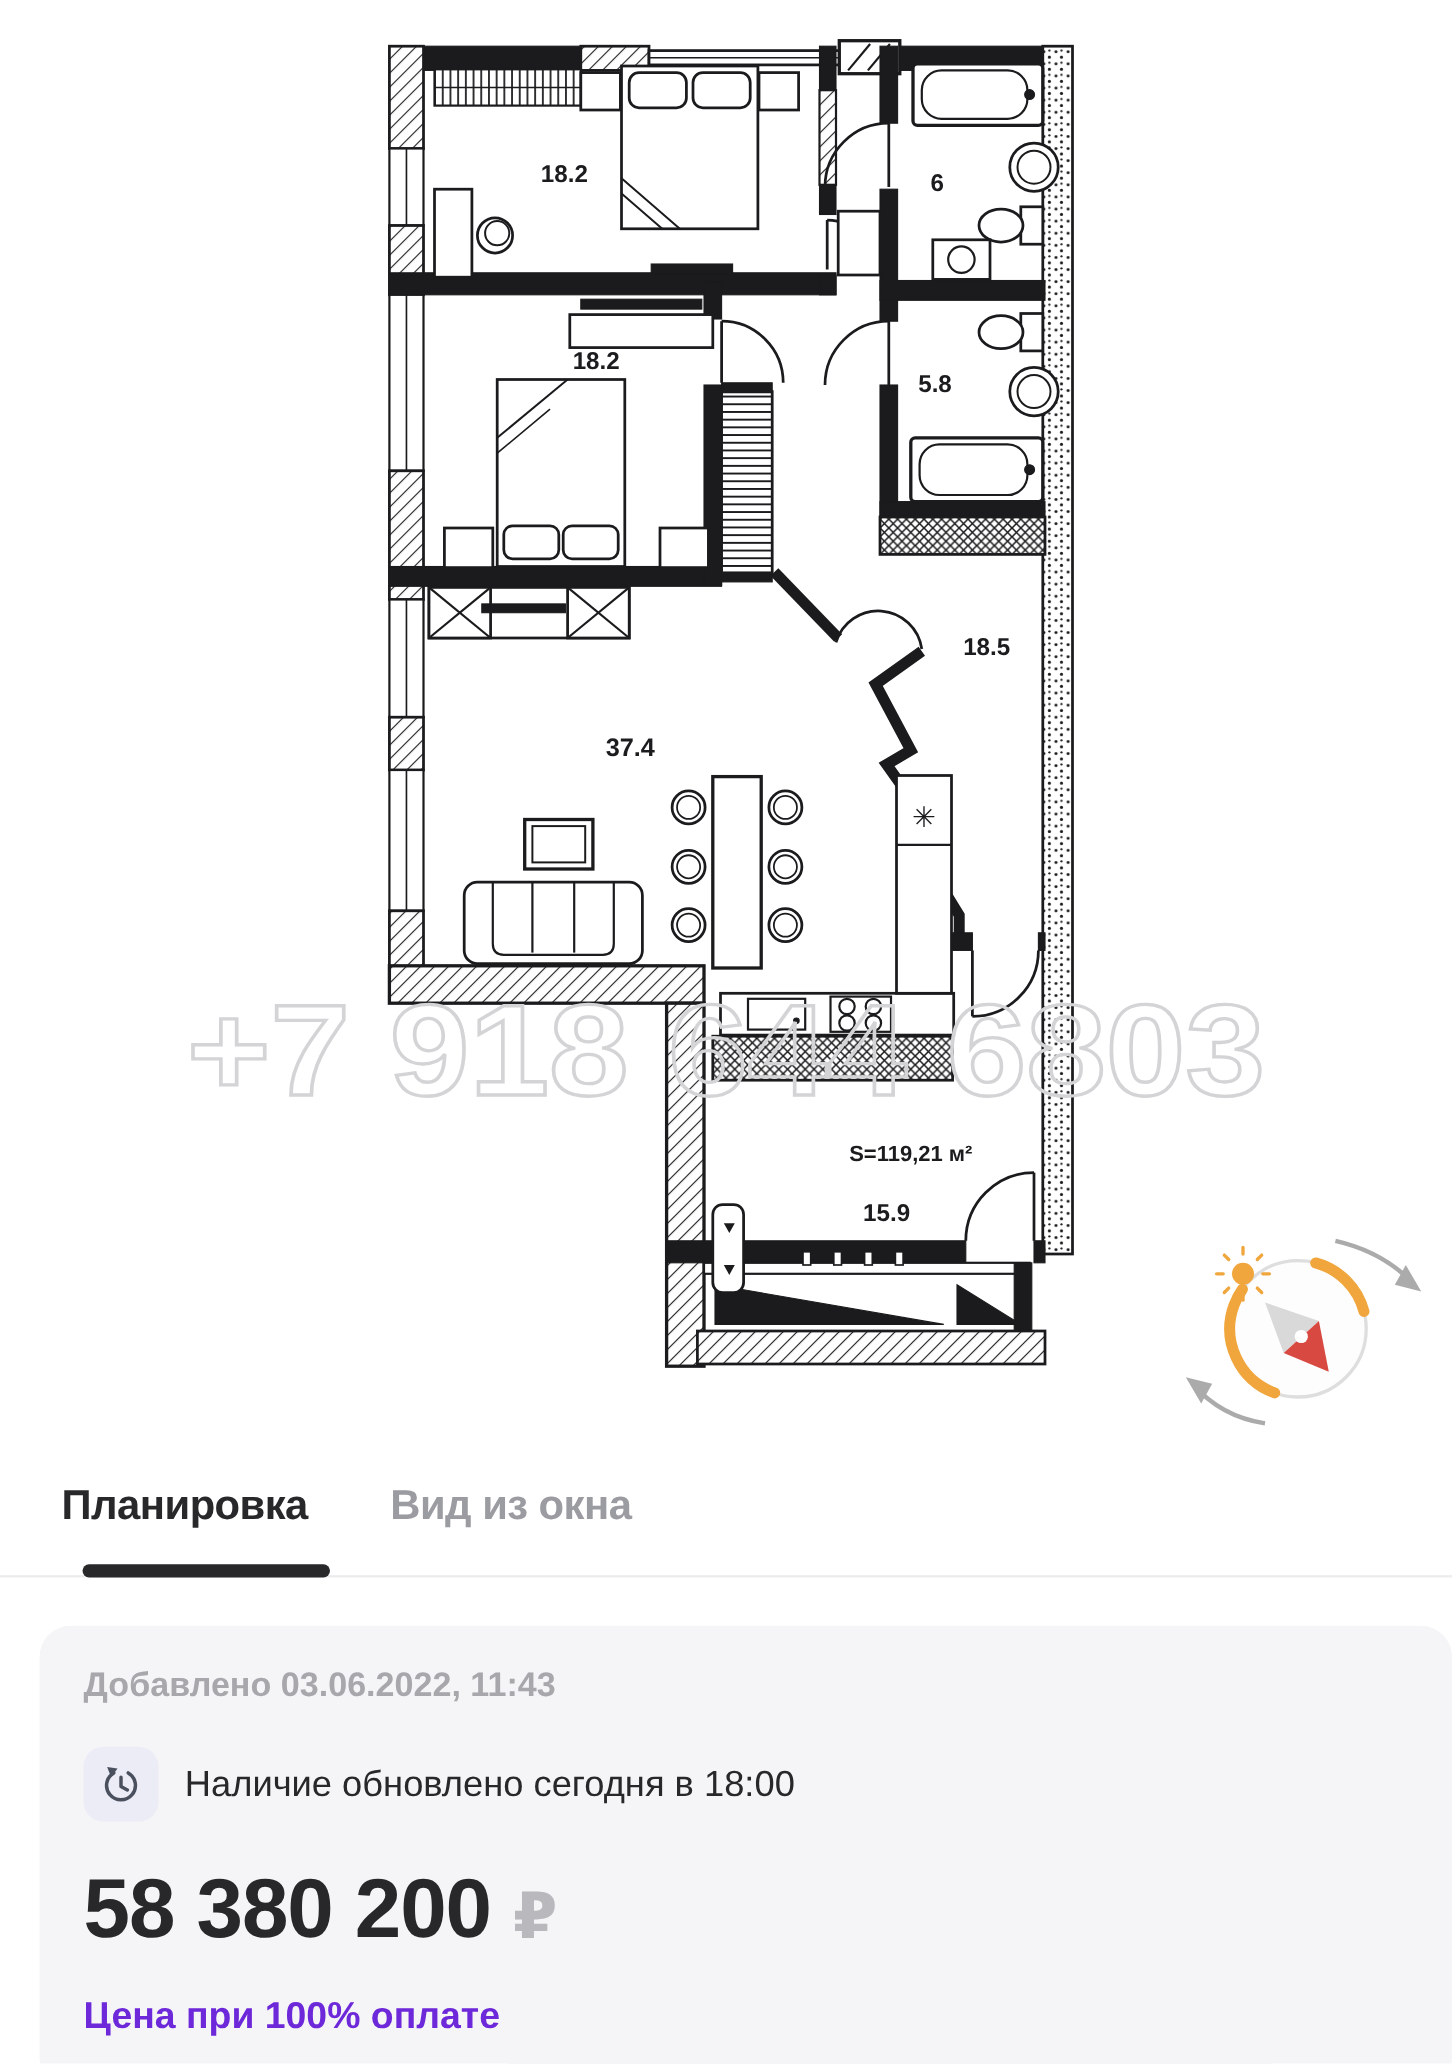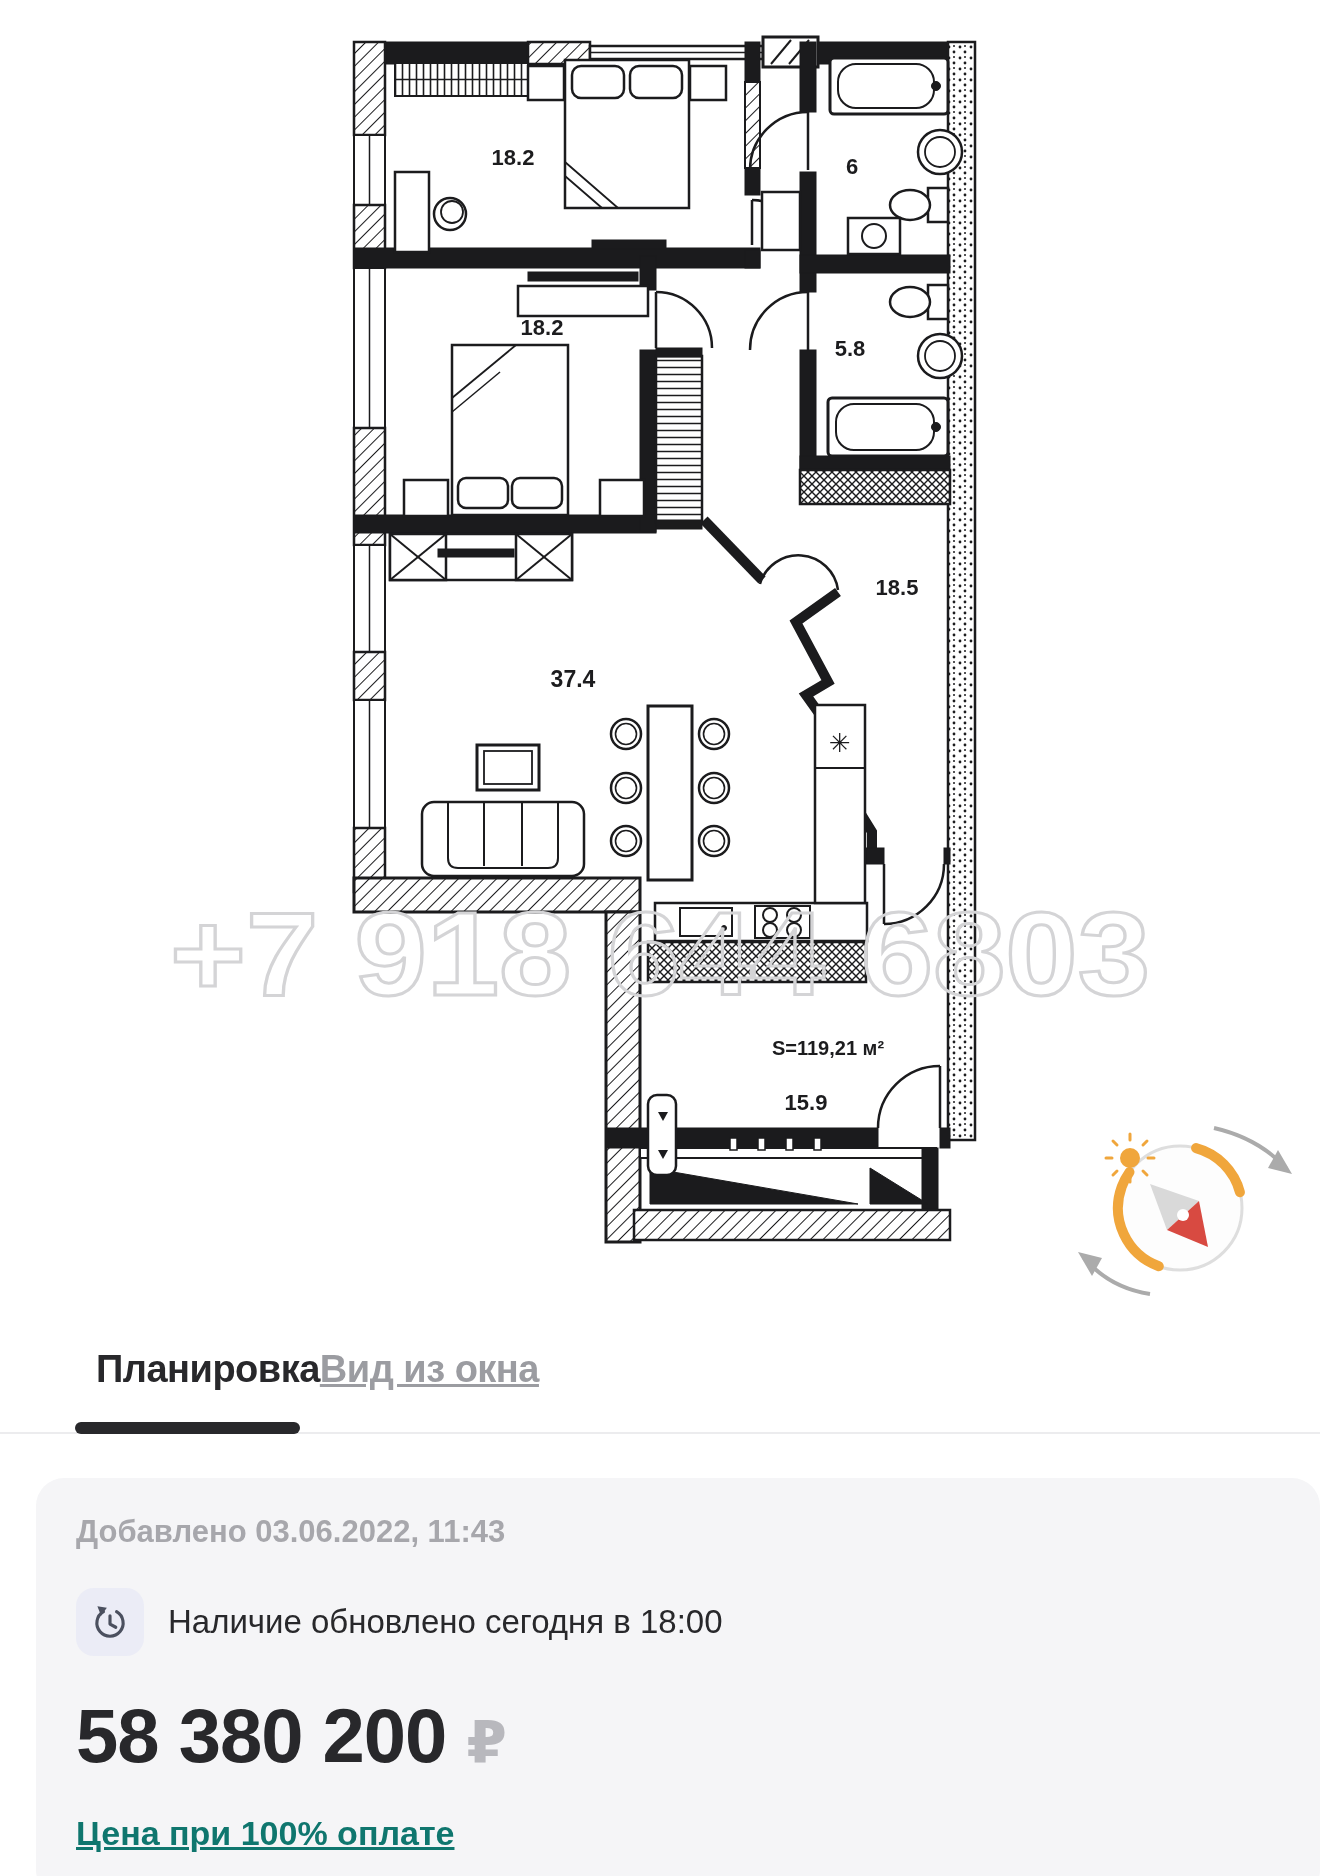--- a/index.html
+++ b/index.html
@@ -1,37 +1,37 @@
 <!DOCTYPE html>
 <html><head>
 <meta charset="utf-8">
 <style>
   html,body{margin:0;padding:0;width:1320px;height:1876px;background:#ffffff;
     font-family:"Liberation Sans","DejaVu Sans",sans-serif;overflow:hidden;position:relative;}
   #plan-wrap{position:absolute;left:0;top:0;width:1320px;height:1330px;}
   
   #tabs{position:absolute;left:0;top:1348px;width:1320px;height:96px;}
-  .tabs-row{display:flex;align-items:flex-start;padding-left:96px;}
+  .tabs-row{display:flex;align-items:flex-start;padding-left:56px;}
   .tab{font-size:38px;font-weight:700;letter-spacing:-.5px;color:#9b9ca1;cursor:pointer;}
   .tab.active{color:#28282b;}
-  .tab2{text-decoration:underline;}
+  .tab2{margin-left:75px;}
   .tab3-group{margin-left:85px;display:flex;align-items:center;}
   .expand-ic{margin-right:20px;width:40px;height:40px;}
   .hairline{position:absolute;left:0;top:84px;width:1320px;height:2px;background:#ececee;}
   .underline{position:absolute;left:75px;top:74px;width:225px;height:12px;background:#28282b;border-radius:7px;}
   
   #card{position:absolute;left:36px;top:1478px;width:1284px;height:420px;background:#f5f5f7;border-radius:28px;}
   .added{margin:36px 0 0 40px;font-size:31px;color:#a7a7ac;font-weight:bold;}
   .avail-row{margin:38px 0 0 40px;display:flex;align-items:center;}
   .avail-ic{width:68px;height:68px;border-radius:18px;background:#ebecf6;display:flex;align-items:center;justify-content:center;}
   .avail-txt{margin-left:24px;font-size:33px;font-weight:400;color:#28282b;}
   .price-row{margin:42px 0 0 40px;display:flex;align-items:flex-end;}
   .price{font-size:76px;font-weight:700;color:#28282b;letter-spacing:-1px;line-height:1;}
   .cur{font-size:58px;font-weight:600;color:#b8b8bd;margin-left:20px;line-height:1.05;}
-  .price-note{margin:40px 0 0 40px;font-size:34px;font-weight:600;color:#0f766e;text-decoration:underline;}
+  .price-note{margin:40px 0 0 40px;font-size:34px;font-weight:600;color:#6d28d9;}
 </style>
 </head>
 <body>
 
 <div id="plan-wrap">
 <svg width="1320" height="1330" viewBox="0 0 1320 1330" xmlns="http://www.w3.org/2000/svg">
 <defs>
   <pattern id="hatch" width="9" height="9" patternUnits="userSpaceOnUse" patternTransform="rotate(45)">
     <rect width="9" height="9" fill="#fff"></rect>
           <line x1="0" y1="0" x2="0" y2="9" stroke="#1b1b1d" stroke-width="2"></line>

